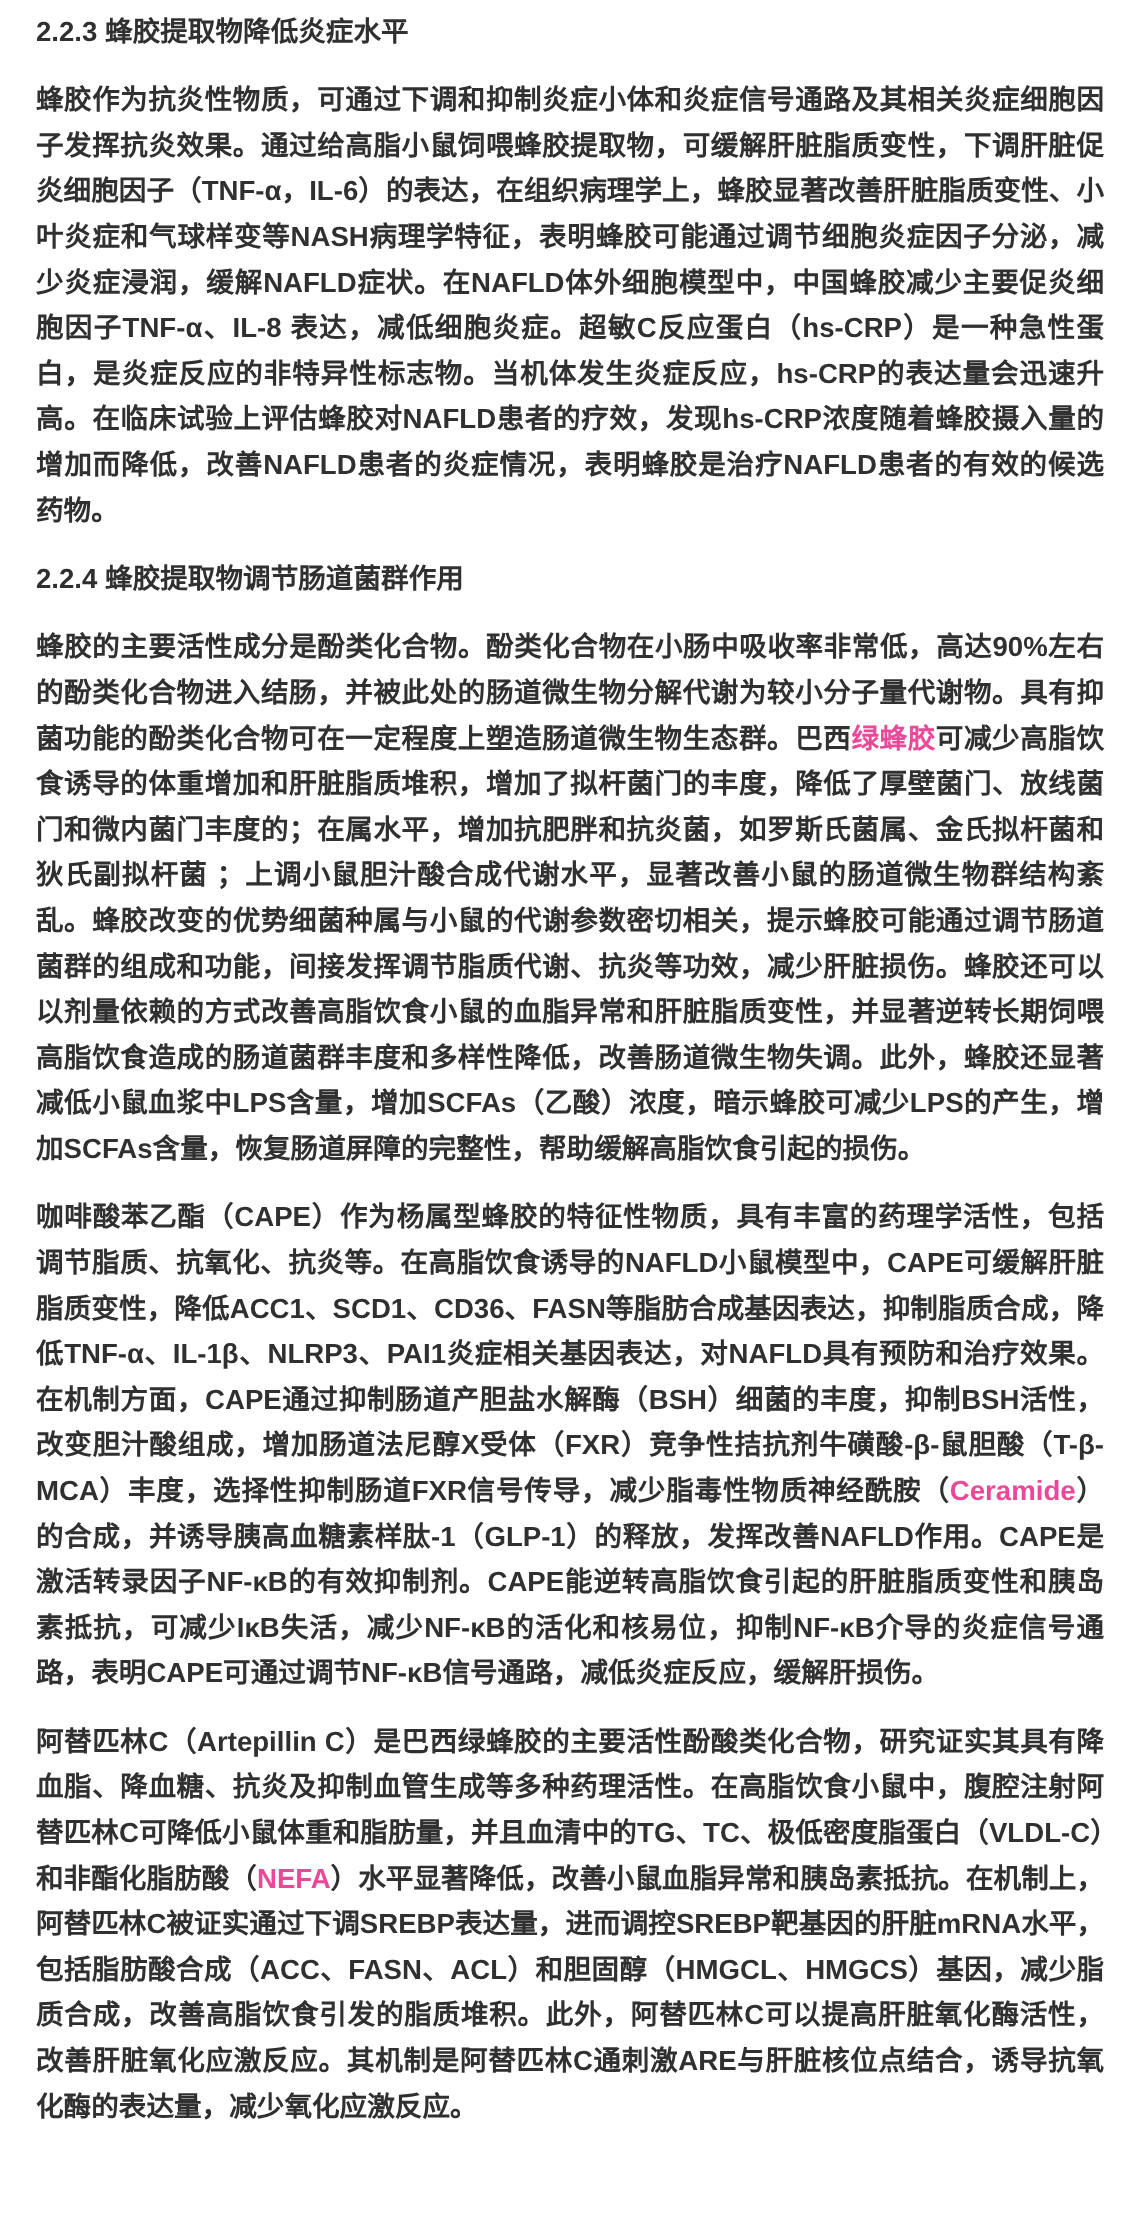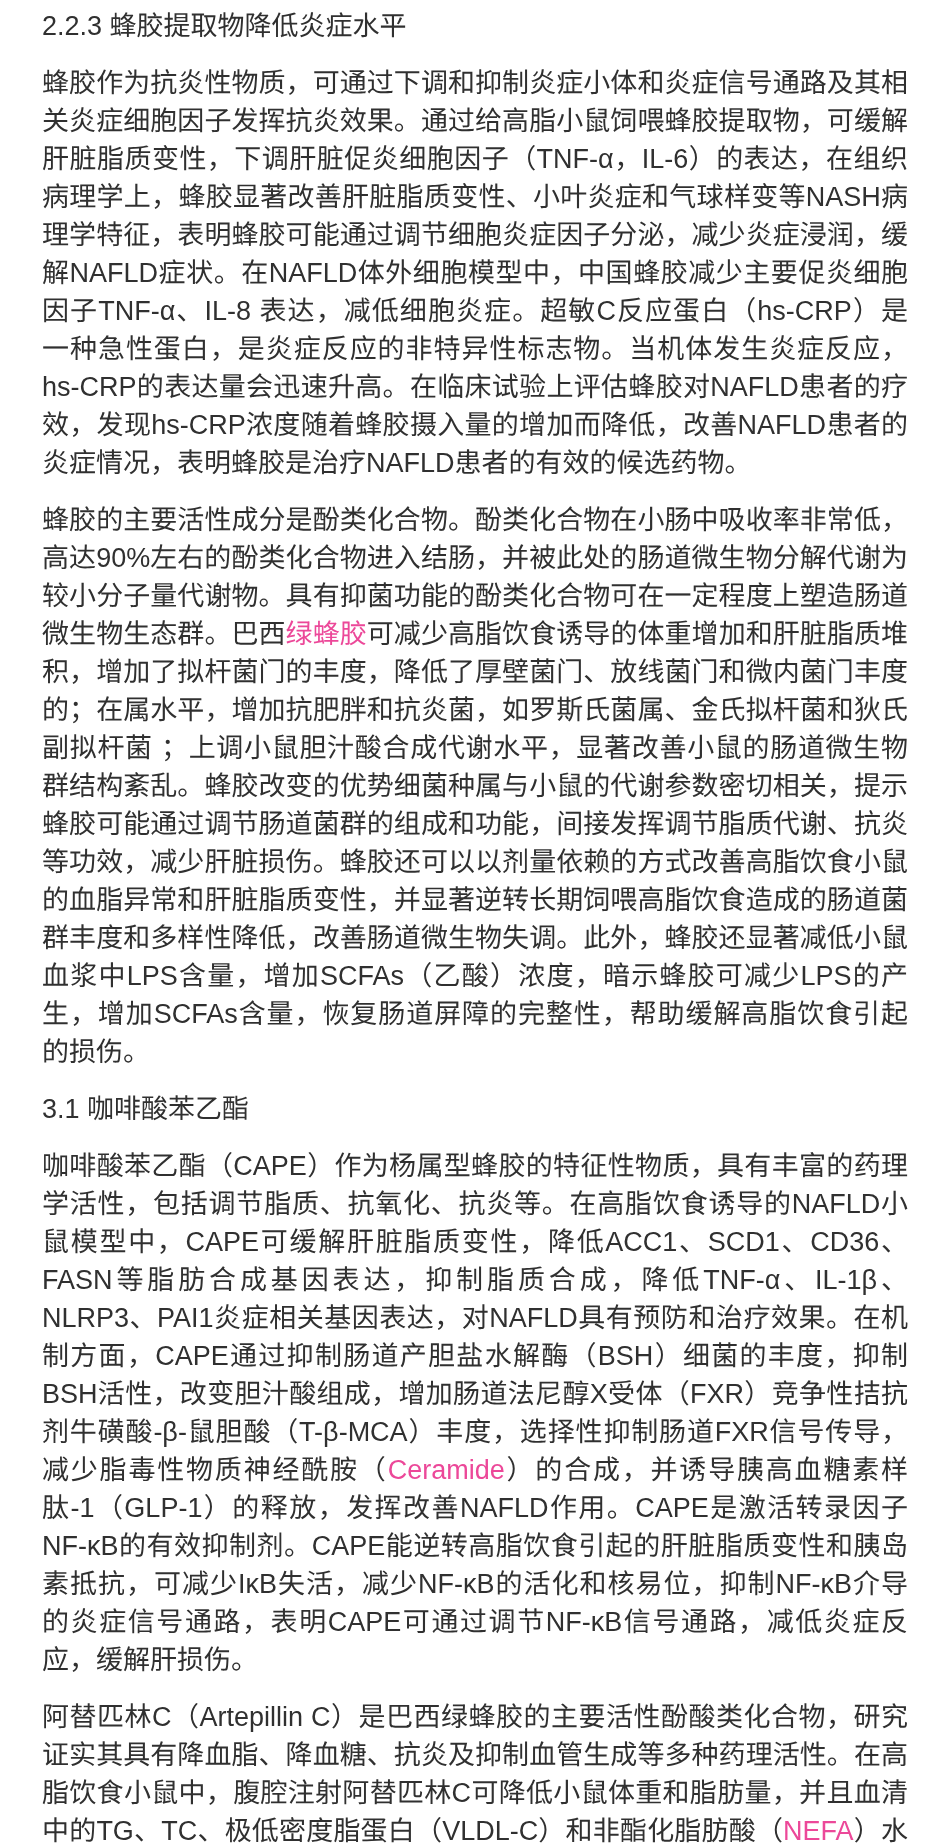--- a/index.html
+++ b/index.html
@@ -6,24 +6,24 @@
   body {
     width: 948px;
     background: #ffffff;
     font-family: "Liberation Sans", "DejaVu Sans", sans-serif;
     color: #303030;
   }
   main {
     padding: 7px 28px 10px 30px;
   }
   .blk {
-    margin: 19px 12px;
-    font-size: 27px;
+    margin: 19px 0;
+    font-size: 23px;
     line-height: 38px;
-    font-weight: 400;
+    font-weight: 700;
     text-align: justify;
     letter-spacing: 0;
     word-break: break-word;
   }
   .blk:first-child { margin-top: 0; }
   .blk:last-child { margin-bottom: 0; }
   .heading { text-align: left; }
   a.link {
     color: #ec4899;
     text-decoration: none;
@@ -32,24 +32,24 @@
 </style>
 </head>
 <body>
 
 <main>
 
   <p class="blk heading">2.2.3 蜂胶提取物降低炎症水平</p>
 
   <p class="blk">蜂胶作为抗炎性物质，可通过下调和抑制炎症小体和炎症信号通路及其相关炎症细胞因子发挥抗炎效果。通过给高脂小鼠饲喂蜂胶提取物，可缓解肝脏脂质变性，下调肝脏促炎细胞因子（TNF-α，IL-6）的表达，在组织病理学上，蜂胶显著改善肝脏脂质变性、小叶炎症和气球样变等NASH病理学特征，表明蜂胶可能通过调节细胞炎症因子分泌，减少炎症浸润，缓解NAFLD症状。在NAFLD体外细胞模型中，中国蜂胶减少主要促炎细胞因子TNF-α、IL-8 表达，减低细胞炎症。超敏C反应蛋白（hs-CRP）是一种急性蛋白，是炎症反应的非特异性标志物。当机体发生炎症反应，hs-CRP的表达量会迅速升高。在临床试验上评估蜂胶对NAFLD患者的疗效，发现hs-CRP浓度随着蜂胶摄入量的增加而降低，改善NAFLD患者的炎症情况，表明蜂胶是治疗NAFLD患者的有效的候选药物。</p>
 
+  <p class="blk heading">2.2.4 蜂胶提取物调节肠道菌群作用</p>
 
   <p class="blk"><span>蜂胶的主要活性成分是酚类化合物。酚类化合物在小肠中吸收率非常低，高达90%左右的酚类化合物进入结肠，并被此处的肠道微生物分解代谢为较小分子量代谢物。具有抑菌功能的酚类化合物可在一定程度上塑造肠道微生物生态群。巴西</span><a class="link">绿蜂胶</a><span>可减少高脂饮食诱导的体重增加和肝脏脂质堆积，增加了拟杆菌门的丰度，降低了厚壁菌门、放线菌门和微内菌门丰度的；在属水平，增加抗肥胖和抗炎菌，如罗斯氏菌属、金氏拟杆菌和狄氏副拟杆菌 ；上调小鼠胆汁酸合成代谢水平，显著改善小鼠的肠道微生物群结构紊乱。蜂胶改变的优势细菌种属与小鼠的代谢参数密切相关，提示蜂胶可能通过调节肠道菌群的组成和功能，间接发挥调节脂质代谢、抗炎等功效，减少肝脏损伤。蜂胶还可以以剂量依赖的方式改善高脂饮食小鼠的血脂异常和肝脏脂质变性，并显著逆转长期饲喂高脂饮食造成的肠道菌群丰度和多样性降低，改善肠道微生物失调。此外，蜂胶还显著减低小鼠血浆中LPS含量，增加SCFAs（乙酸）浓度，暗示蜂胶可减少LPS的产生，增加SCFAs含量，恢复肠道屏障的完整性，帮助缓解高脂饮食引起的损伤。</span></p>
 
 
-  <p class="blk heading">3.1 咖啡酸苯乙酯</p>
 
   <p class="blk"><span>咖啡酸苯乙酯（CAPE）作为杨属型蜂胶的特征性物质，具有丰富的药理学活性，包括调节脂质、抗氧化、抗炎等。在高脂饮食诱导的NAFLD小鼠模型中，CAPE可缓解肝脏脂质变性，降低ACC1、SCD1、CD36、FASN等脂肪合成基因表达，抑制脂质合成，降低TNF-α、IL-1β、NLRP3、PAI1炎症相关基因表达，对NAFLD具有预防和治疗效果。在机制方面，CAPE通过抑制肠道产胆盐水解酶（BSH）细菌的丰度，抑制BSH活性，改变胆汁酸组成，增加肠道法尼醇X受体（FXR）竞争性拮抗剂牛磺酸-β-鼠胆酸（T-β-MCA）丰度，选择性抑制肠道FXR信号传导，减少脂毒性物质神经酰胺（</span><a class="link">Ceramide</a><span>）的合成，并诱导胰高血糖素样肽-1（GLP-1）的释放，发挥改善NAFLD作用。CAPE是激活转录因子NF-κB的有效抑制剂。CAPE能逆转高脂饮食引起的肝脏脂质变性和胰岛素抵抗，可减少IκB失活，减少NF-κB的活化和核易位，抑制NF-κB介导的炎症信号通路，表明CAPE可通过调节NF-κB信号通路，减低炎症反应，缓解肝损伤。</span></p>
 
 
   <p class="blk"><span>阿替匹林C（Artepillin C）是巴西绿蜂胶的主要活性酚酸类化合物，研究证实其具有降血脂、降血糖、抗炎及抑制血管生成等多种药理活性。在高脂饮食小鼠中，腹腔注射阿替匹林C可降低小鼠体重和脂肪量，并且血清中的TG、TC、极低密度脂蛋白（VLDL-C）和非酯化脂肪酸（</span><a class="link">NEFA</a><span>）水平显著降低，改善小鼠血脂异常和胰岛素抵抗。在机制上，阿替匹林C被证实通过下调SREBP表达量，进而调控SREBP靶基因的肝脏mRNA水平，包括脂肪酸合成（ACC、FASN、ACL）和胆固醇（HMGCL、HMGCS）基因，减少脂质合成，改善高脂饮食引发的脂质堆积。此外，阿替匹林C可以提高肝脏氧化酶活性，改善肝脏氧化应激反应。其机制是阿替匹林C通刺激ARE与肝脏核位点结合，诱导抗氧化酶的表达量，减少氧化应激反应。</span></p>
 
 </main>
 
 </body></html>

